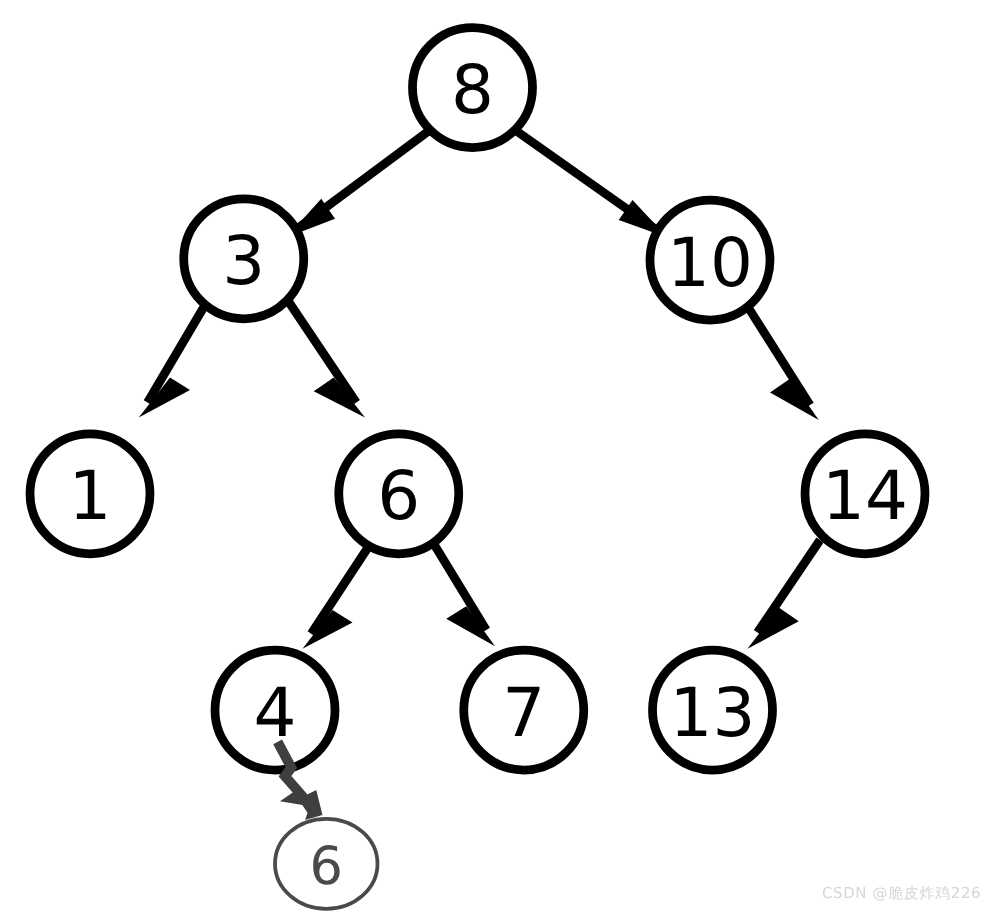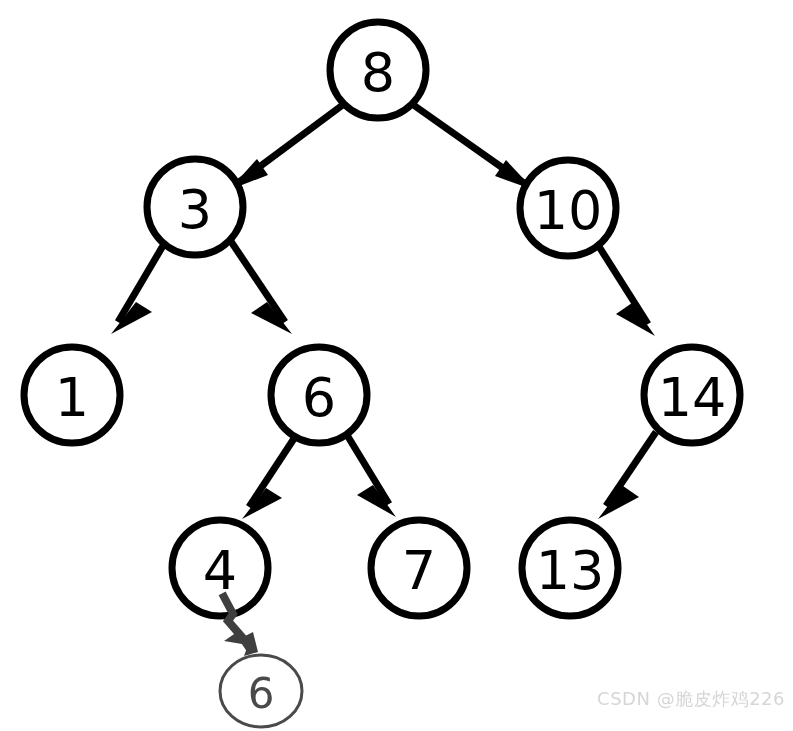--- a/index.html
+++ b/index.html
@@ -64,23 +64,23 @@
     stroke-linecap: square;
     stroke-linejoin: miter;
   }
   .annot-head {
     fill: #3f3f3f;
     stroke: none;
   }
   #watermark {
     position: absolute;
     right: 8px;
-    bottom: 20px;
-    font-family: "DejaVu Sans", "Liberation Sans", sans-serif;
-    font-size: 18px;
+    bottom: 8px;
+    font-family: "DejaVu Sans", "Liberation Sans", sans-serif;
+    font-size: 12px;
     color: #d6d6d6;
     letter-spacing: 0.5px;
     white-space: nowrap;
     user-select: none;
   }
   #caption {
     position: absolute;
     left: 6px;
     bottom: -18px;
     font-family: "DejaVu Sans", "Liberation Sans", sans-serif;

